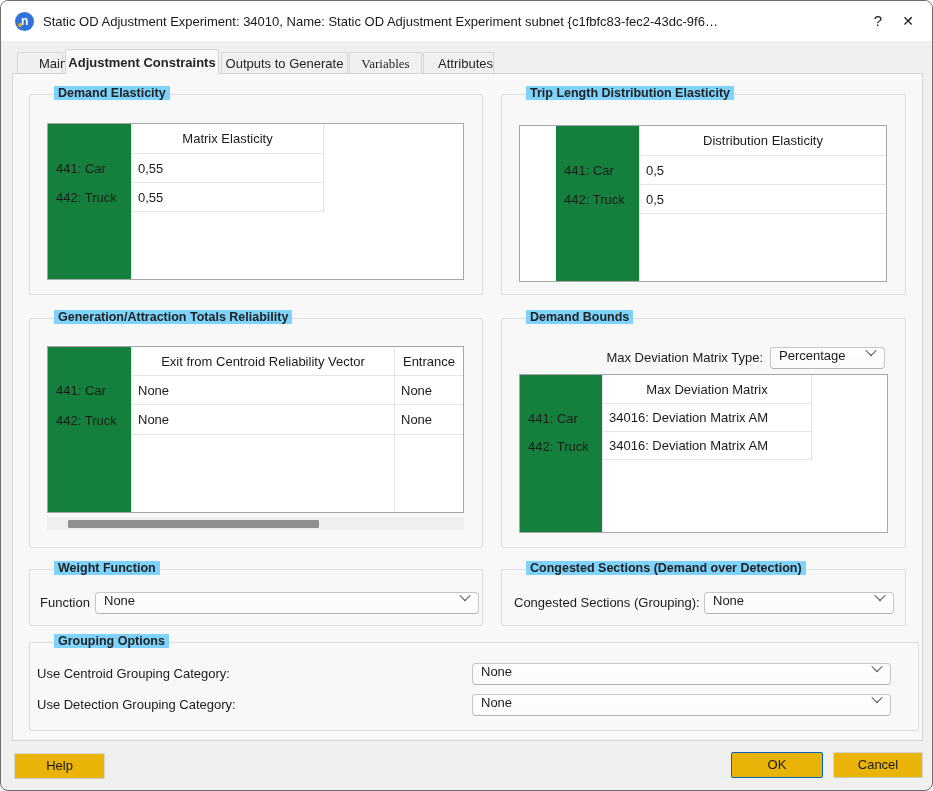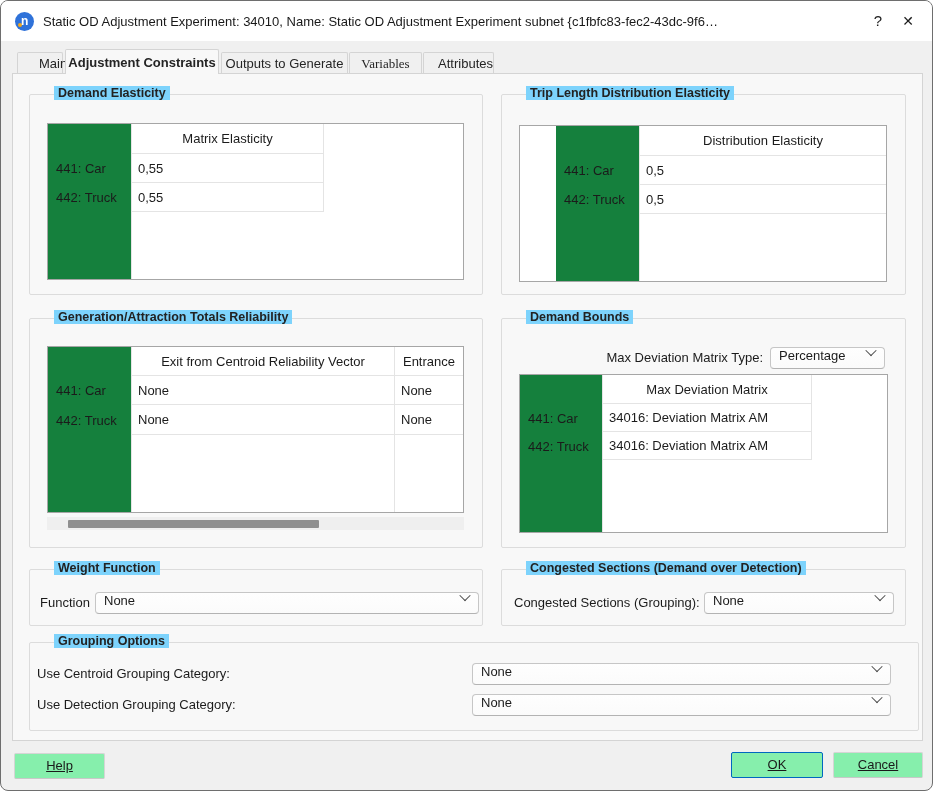--- a/index.html
+++ b/index.html
@@ -59,22 +59,22 @@
   .hthumb{position:absolute;left:21px;top:3px;width:251px;height:8px;background:#8f8f8f;border-radius:1px;}
 
   
   .lbl{position:absolute;font-size:13px;line-height:22px;white-space:nowrap;z-index:3;color:#1b1b1b;}
   .combo{position:absolute;height:22px;background:linear-gradient(#fefefe,#fbfbfb);border:1px solid #c6c6c6;
          border-bottom-color:#b3b3b3;border-radius:4px;box-sizing:border-box;display:flex;
          padding:0 9px 0 8px;font-size:13px;z-index:3;cursor:default;}
   .combo-val{flex:1 1 auto;overflow:hidden;white-space:nowrap;}
   .chev{flex:0 0 auto;width:7px;height:7px;border-left:1.4px solid #4a4a4a;border-bottom:1.4px solid #4a4a4a;
         transform:rotate(-45deg) translate(1px,-1px);margin-left:6px;}
-  .btn{position:absolute;height:26px;background:#86efac;border:1px solid #d5d5d5;border-bottom-color:#c8c8c8;
-       border-radius:2px;font-size:13px;text-align:center;line-height:24px;box-sizing:border-box;color:#1a1a1a;cursor:default;text-decoration:underline;}
+  .btn{position:absolute;height:26px;background:#eab308;border:1px solid #d5d5d5;border-bottom-color:#c8c8c8;
+       border-radius:2px;font-size:13px;text-align:center;line-height:24px;box-sizing:border-box;color:#1a1a1a;cursor:default;}
   .btn.default{border:1px solid #0067c0;}
   .btn-help{left:13px;top:752px;width:91px;}
   .btn-ok{left:730px;top:751px;width:92px;}
   .btn-cancel{left:832px;top:751px;width:90px;}
 </style>
 </head>
 <body>
 
 <div class="dialog">
 

